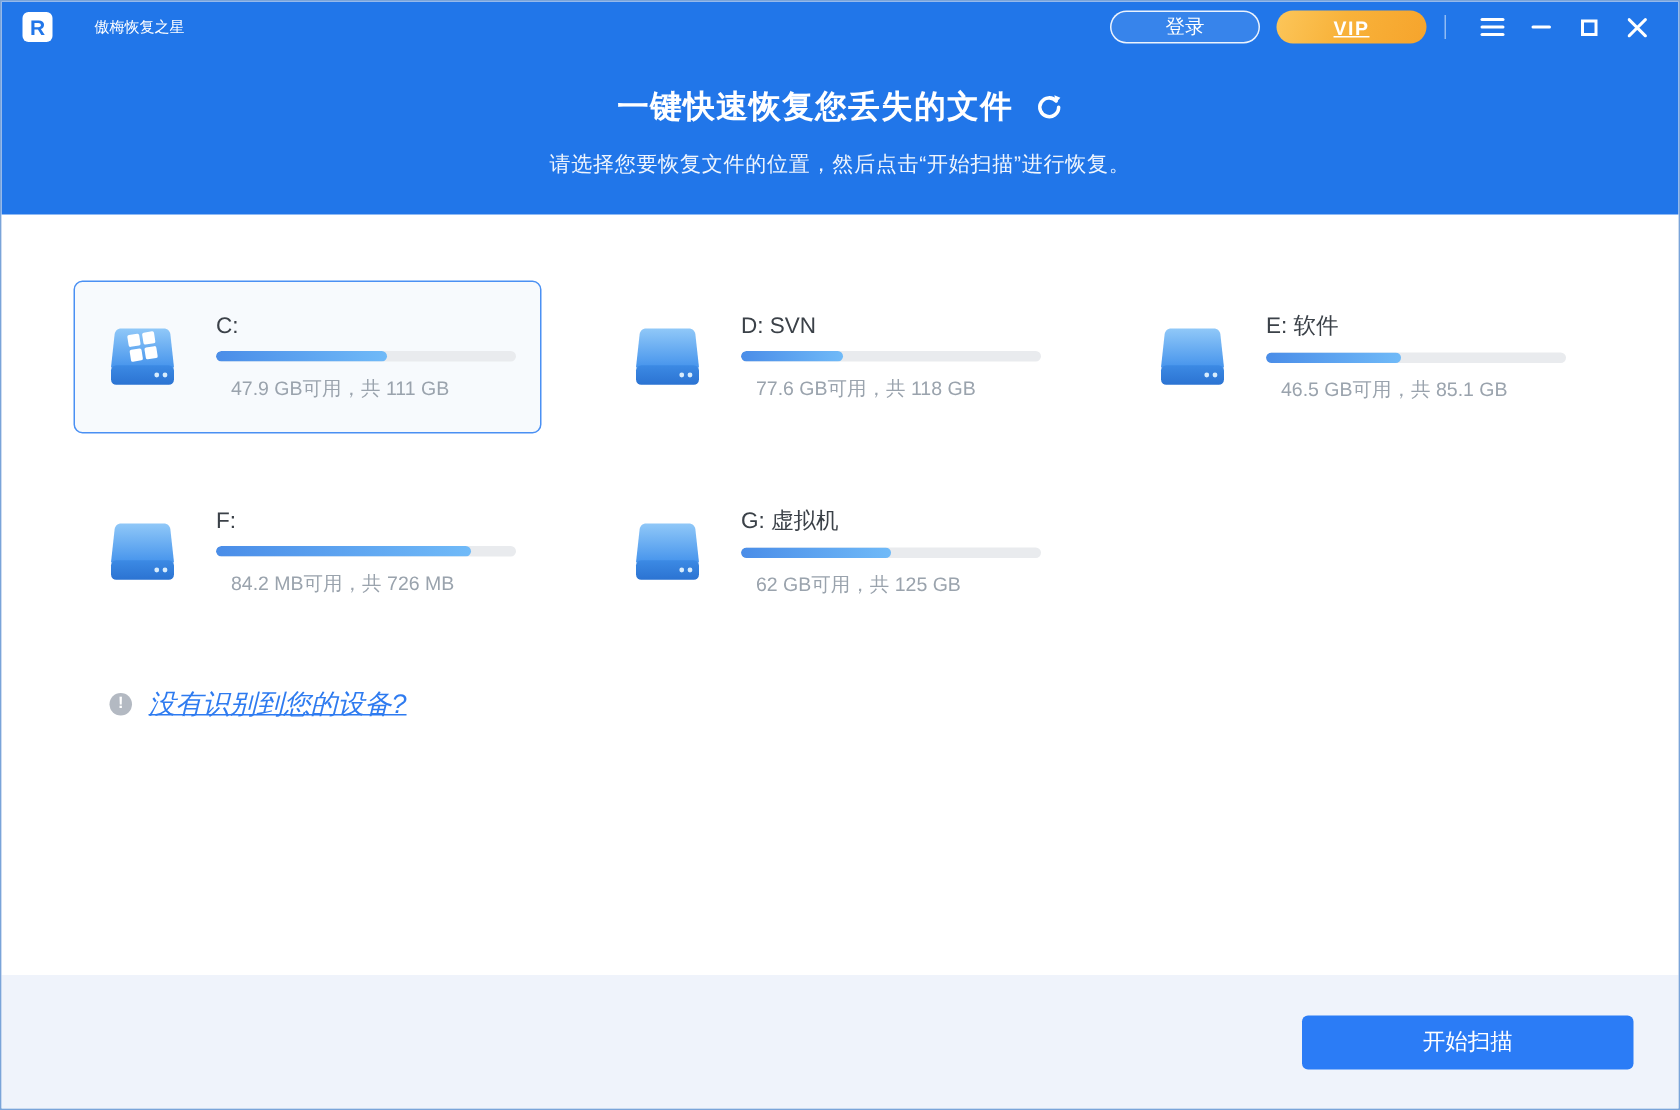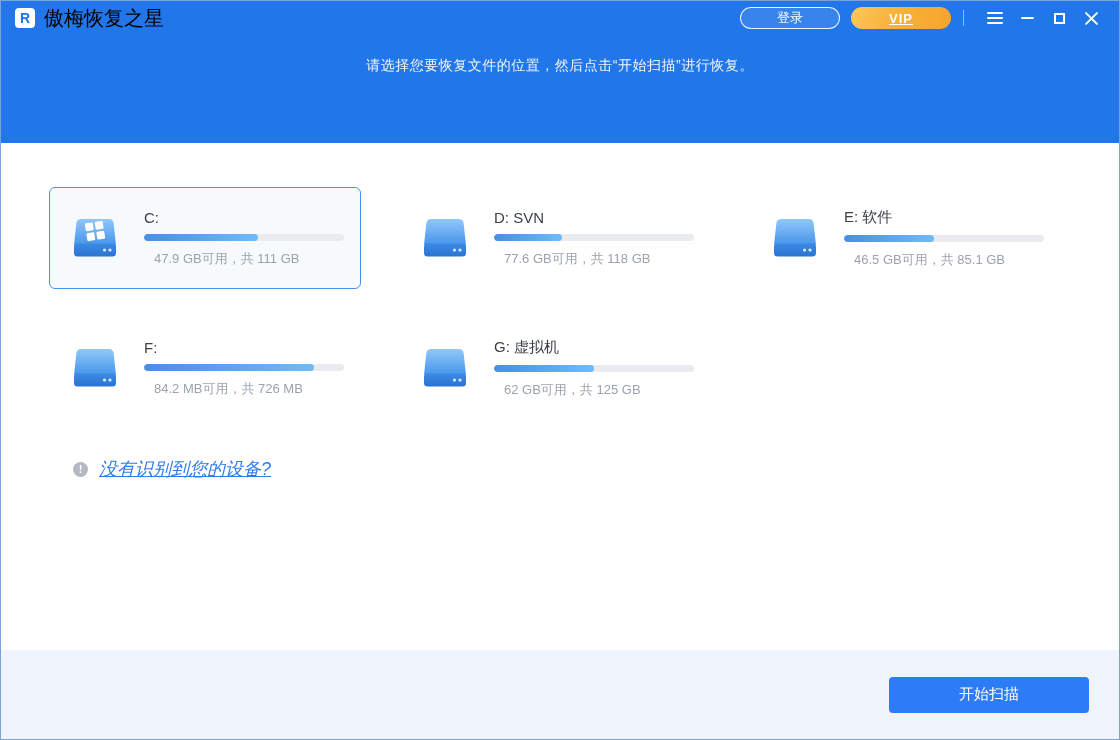--- a/index.html
+++ b/index.html
@@ -26,21 +26,21 @@
     display:flex; align-items:center;
     padding:0 15px 0 14px;
   }
   .brand { display:flex; align-items:center; gap:9px; }
   .logo {
     width:20px; height:20px;
     background:#ffffff; border-radius:4px;
     color:#2176e9; font-weight:bold; font-size:14px;
     display:flex; align-items:center; justify-content:center;
   }
-  .app-title { font-size:20px; color:#000000; }
+  .app-title { font-size:10px; color:#ffffff;margin-left:19px; }
 
   .header-actions { margin-left:auto; display:flex; align-items:center; }
   .pill-btn {
     width:100px; height:22px; border-radius:11px;
     font-size:13px; color:#fff; cursor:pointer;
     display:flex; align-items:center; justify-content:center;
     border:none;
   }
   .login-btn {
     background:rgba(255,255,255,0.10);
@@ -121,21 +121,21 @@
   .help-link { font-size:18px; color:#2e7bf0; text-decoration:underline; cursor:pointer;font-style:italic; }
 
   
   .footer {
     height:89px; flex:0 0 89px;
     background:#eff3fb;
     display:flex; align-items:center; justify-content:flex-end;
     padding-right:30px;
   }
   .scan-btn {
-    width:200px; height:36px;
+    width:221px; height:36px;
     background:#2b7cf6; color:#fff;
     border:none; border-radius:4px;
     font-size:15px; cursor:pointer;
     font-family:inherit;
   }
 </style>
 </head>
 <body>
 
 <svg width="0" height="0" style="position:absolute" aria-hidden="true">
@@ -178,20 +178,29 @@
         </button>
         <button class="win-btn">
           <svg width="13" height="13" viewBox="0 0 12 12">
             <path d="M1 1 L11 11 M11 1 L1 11" stroke="#fff" stroke-width="1.8" stroke-linecap="round"></path>
           </svg>
         </button>
       </div>
     </div>
 
     <div class="header-center">
+      <div class="page-title">
+        <span>一键快速恢复您丢失的文件</span>
+        <span class="refresh-icon">
+          <svg width="19" height="19" viewBox="0 0 20 20">
+            <path d="M16.6 10 A6.6 6.6 0 1 1 14.9 5.6" fill="none" stroke="#fff" stroke-width="2.5" stroke-linecap="round"></path>
+            <path d="M13.6 1.6 L17.8 3.4 L14.6 6.8 Z" fill="#fff"></path>
+          </svg>
+        </span>
+      </div>
       <div class="page-subtitle">请选择您要恢复文件的位置，然后点击“开始扫描”进行恢复。</div>
     </div>
   </div>
 
   <div class="main">
     <div class="drive-grid">
   <div class="drive-card selected">
     <svg class="drive-icon" viewBox="0 0 48 48">
       <path d="M10 5 H38 C41 5 42.3 6.8 42.6 9 L45 31 H3 L5.4 9 C5.7 6.8 7 5 10 5 Z" fill="url(#gTop)"></path>
       <rect x="3" y="29.5" width="42" height="13" rx="3.5" fill="url(#gBand)"></rect>

